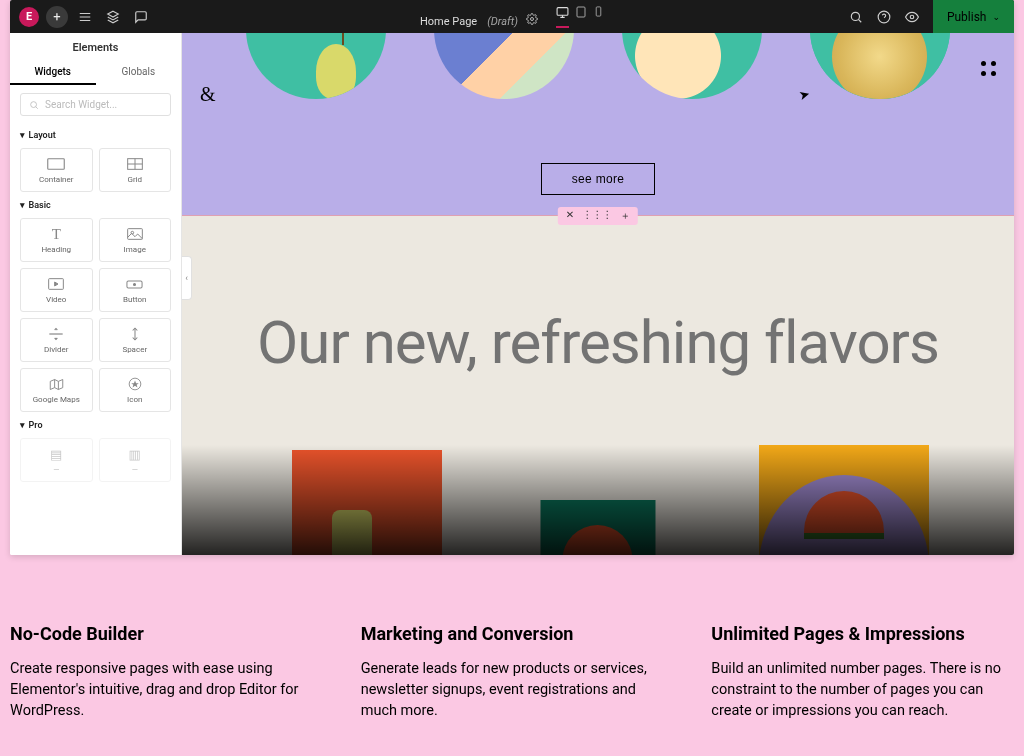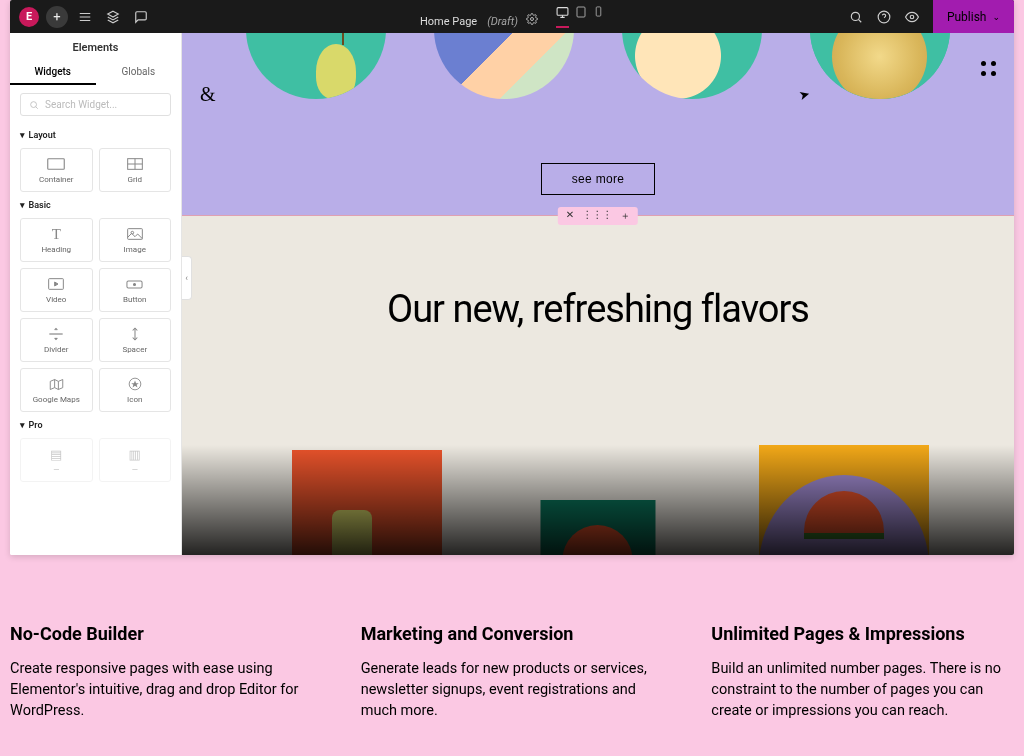--- a/index.html
+++ b/index.html
@@ -50,21 +50,21 @@
     position:absolute; left:50%; transform:translateX(-50%);
     display:flex; align-items:flex-end; gap:8px; font-size:11px;
   }
   .tb-center .draft { font-style:italic; opacity:.7; margin-left:2px; }
   .tb-center .gear { font-size:12px; opacity:.8; cursor:pointer; }
   .tb-devices { display:flex; gap:6px; margin-left:10px; }
   .tb-devices .dev { cursor:pointer; opacity:.7; font-size:12px; }
   .tb-devices .dev.active { opacity:1; border-bottom:2px solid #c8195b; padding-bottom:4px; }
   .tb-right { margin-left:auto; display:flex; align-items:center; gap:2px; padding-right:0; }
   .publish {
-    background:#a21caf; color:#000; height:33px; padding:0 14px;
+    background:#15803d; color:#000; height:33px; padding:0 14px;
     display:flex; align-items:center; gap:6px; font-size:12px; cursor:pointer;
     margin-left:6px;
   }
   .publish .chev { font-size:9px; }
   
   .editor-body { display:flex; height:calc(100% - 33px); }
   
   .sidebar {
     width:172px; background:#fff; border-right:1px solid #e5e5e5;
     display:flex; flex-direction:column; font-size:10px; color:#333;
@@ -122,21 +122,21 @@
     position:absolute; bottom:-10px; left:50%; transform:translateX(-50%);
     background:#fbc8e3; border-radius:3px; padding:2px 8px;
     display:flex; gap:8px; font-size:10px; color:#333; z-index:3;
   }
   .sec-handle span{cursor:pointer;}
   .section2 {
     background:#ece8e0; height:340px; position:relative; text-align:center;
     border-top:1px solid rgba(200,25,91,.35);
   }
   .headline {
-    padding-top:72px; font-size:38px; font-weight:400; color:#000000;
+    padding-top:92px; font-size:60px; font-weight:400; color:#737373;
     letter-spacing:-1px; line-height:1.15;
   }
   .tile { position:absolute; bottom:-50px; width:150px; height:155px; }
   .tile.t1{left:110px;background:#e9532b;}
   .tile.t1::after{content:"";position:absolute;left:40px;bottom:10px;width:40px;height:85px;background:#d9d96a;border-radius:8px 8px 4px 4px;}
   .tile.t2{left:50%;transform:translateX(-50%);bottom:-85px;width:115px;height:140px;background:#0a7a5f;}
   .tile.t2::after{content:"";position:absolute;left:22px;top:25px;width:70px;height:70px;border-radius:50%;background:#e9532b;}
   .tile.t3{right:85px;width:170px;height:160px;background:#f2a818;}
   .tile.t3::before{content:"";position:absolute;left:0;top:30px;width:170px;height:110px;background:#a18bd1;border-radius:60% 60% 0 0/100% 100% 0 0;}
   .tile.t3::after{content:"";position:absolute;left:45px;top:46px;width:80px;height:42px;background:#e9532b;border-radius:80px 80px 0 0;border-bottom:6px solid #3a7a2b;}

